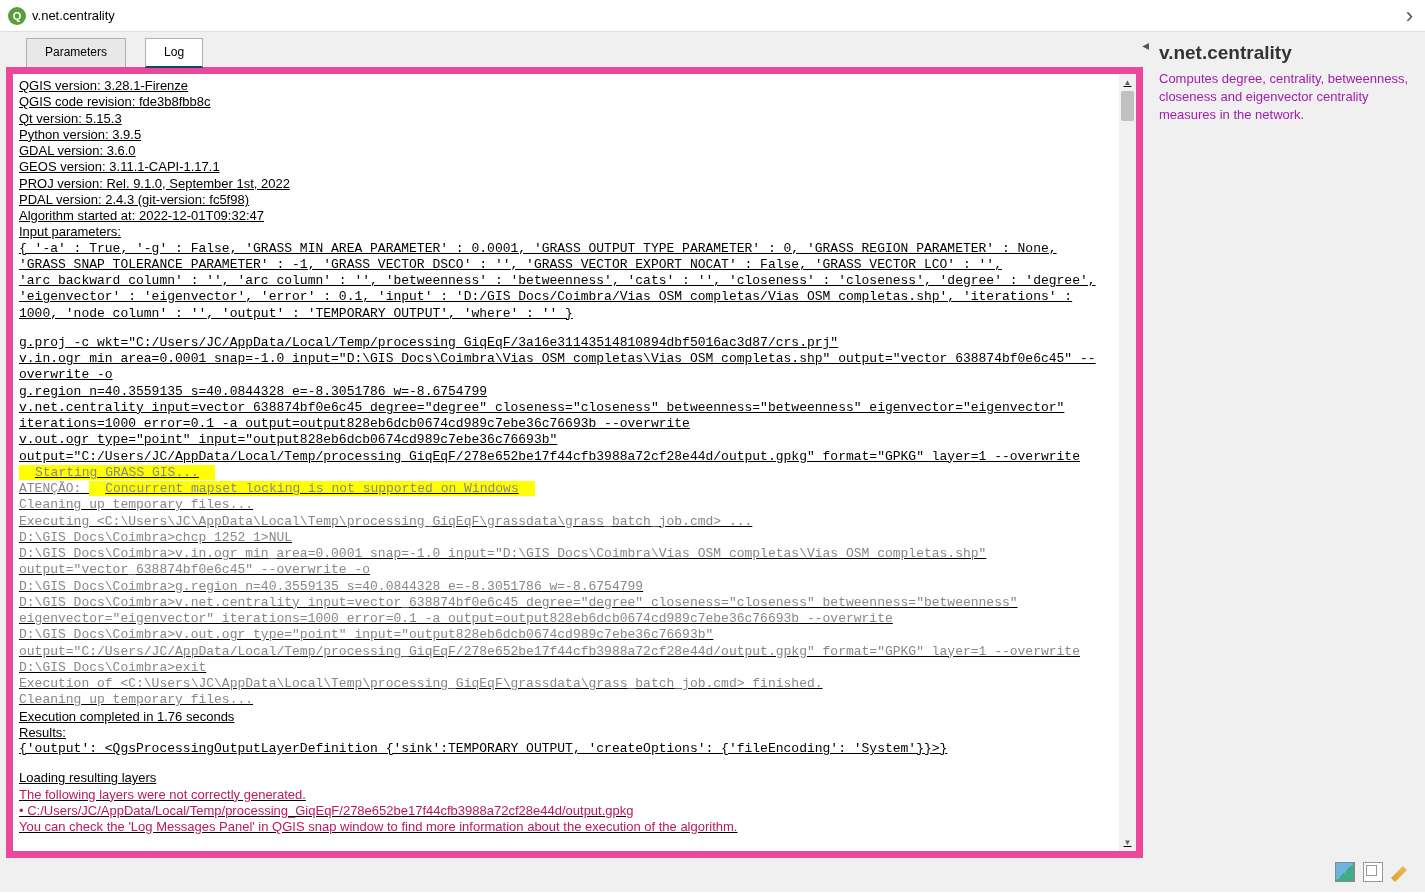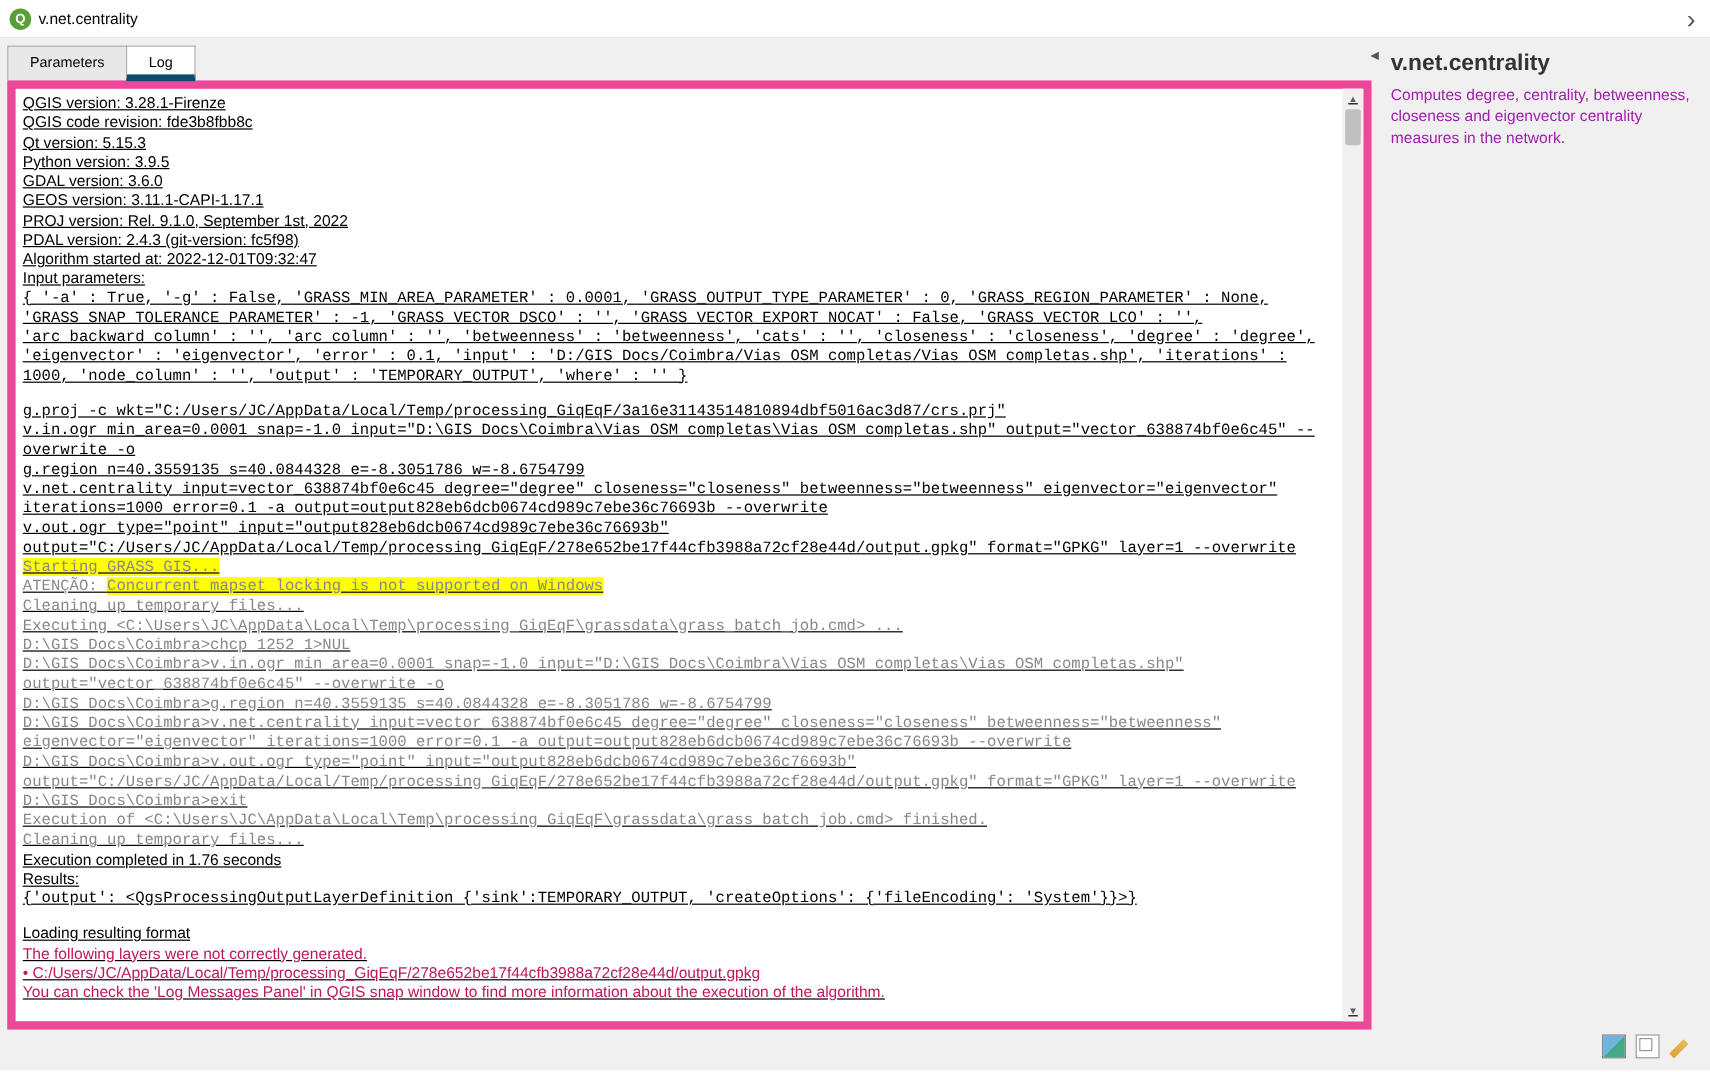--- a/index.html
+++ b/index.html
@@ -82,25 +82,26 @@
     }
     
     .tab {
       padding: 6px 18px;
       border: 1px solid #b0b0b0;
       background: #e8e8e8;
       margin-right: -1px;
       font-size: 12px;
       cursor: pointer;
       position: relative;
+      margin-left: 20px;
     }
     
     .tab.active {
       background: #fff;
-      border-bottom: 6px solid #0c4a6e;
+      border-bottom: 2px solid #0c4a6e;
       z-index: 2;
     }
     
     .log-content-wrapper {
       flex: 1;
       border: 7px solid #ec4899;
       background: #fff;
       position: relative;
       margin-top: -1px;
       display: flex;
@@ -129,21 +130,21 @@
     .log-content .red {
       color: #be185d;
     }
     
     .log-content .bold {
       font-weight: bold;
     }
     
     .highlight {
       background: #ffff00;
-      padding: 0 0;
+      padding: 0 16px;
     }
     
     .scrollbar-v {
       width: 17px;
       background: #f0f0f0;
       display: flex;
       flex-direction: column;
     }
     
     .scroll-btn {
@@ -298,21 +299,21 @@
           <div class="mono gray">D:\GIS Docs\Coimbra&gt;g.region n=40.3559135 s=40.0844328 e=-8.3051786 w=-8.6754799</div>
           <div class="mono gray" style="white-space:normal">D:\GIS Docs\Coimbra&gt;v.net.centrality input=vector_638874bf0e6c45 degree="degree" closeness="closeness" betweenness="betweenness" eigenvector="eigenvector" iterations=1000 error=0.1 -a output=output828eb6dcb0674cd989c7ebe36c76693b --overwrite</div>
           <div class="mono gray" style="white-space:normal">D:\GIS Docs\Coimbra&gt;v.out.ogr type="point" input="output828eb6dcb0674cd989c7ebe36c76693b" output="C:/Users/JC/AppData/Local/Temp/processing_GiqEqF/278e652be17f44cfb3988a72cf28e44d/output.gpkg" format="GPKG" layer=1 --overwrite</div>
           <div class="mono gray">D:\GIS Docs\Coimbra&gt;exit</div>
           <div class="mono gray">Execution of &lt;C:\Users\JC\AppData\Local\Temp\processing_GiqEqF\grassdata\grass_batch_job.cmd&gt; finished.</div>
           <div class="mono gray">Cleaning up temporary files...</div>
           <div>Execution completed in 1.76 seconds</div>
           <div>Results:</div>
           <div class="mono">{'output': &lt;QgsProcessingOutputLayerDefinition {'sink':TEMPORARY_OUTPUT, 'createOptions': {'fileEncoding': 'System'}}&gt;}</div>
           <div style="height:13px"></div>
-          <div>Loading resulting format</div>
+          <div>Loading resulting layers</div>
           <div class="red">The following layers were not correctly generated.</div>
           <div class="red">• C:/Users/JC/AppData/Local/Temp/processing_GiqEqF/278e652be17f44cfb3988a72cf28e44d/output.gpkg</div>
           <div class="red">You can check the 'Log Messages Panel' in QGIS snap window to find more information about the execution of the algorithm.</div>
         </div>
 
         <div class="scrollbar-v">
           <div class="scroll-btn">▲</div>
           <div class="scroll-track">
             <div class="scroll-thumb"></div>
           </div>

